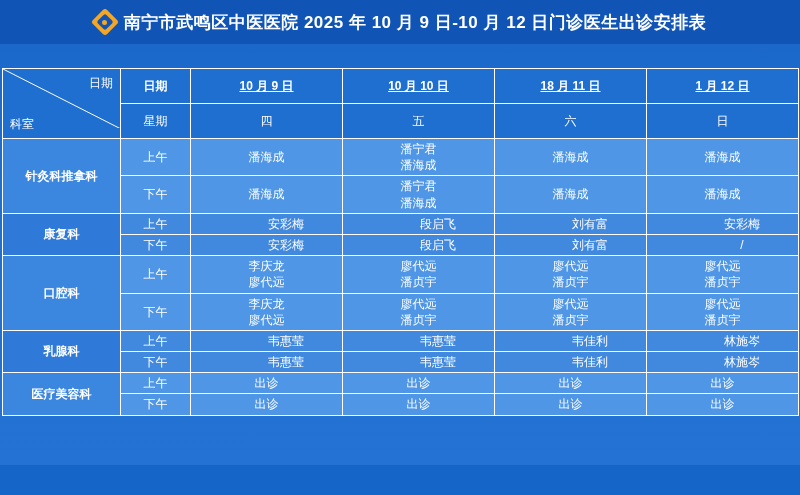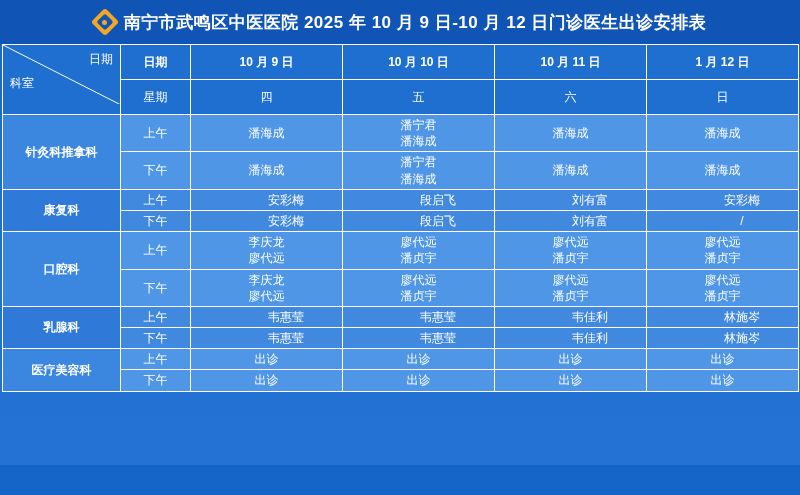--- a/index.html
+++ b/index.html
@@ -67,20 +67,21 @@
     color: #ffffff;
     font-size: 17px;
     font-weight: bold;
     letter-spacing: 0.5px;
     white-space: nowrap;
   }
 
   
   .table-wrap {
     padding: 0 2px;
+    margin-top: 24px;
   }
   table.schedule {
     width: 796px;
     border-collapse: collapse;
     table-layout: fixed;
     margin: 0 auto;
   }
   table.schedule td {
     border: 1px solid #ffffff;
     text-align: center;
@@ -109,21 +110,21 @@
   td.corner .lbl-date {
     position: absolute;
     right: 7px;
     top: 6px;
     font-size: 12px;
     color: #ffffff;
   }
   td.corner .lbl-dept {
     position: absolute;
     left: 7px;
-    bottom: 23px;
+    bottom: 6px;
     font-size: 12px;
     color: #ffffff;
   }
 
   td.hdr {
     background: #1f6fd0;
     font-weight: bold;
     height: 30px;
   }
   td.hdr-week {
@@ -148,21 +149,21 @@
   }
   td.cell {
     background: #4f97e6;
     font-size: 12px;
   }
   td.cell.alt {
     background: #4189df;
     padding-left: 40px;
   }
   td.cell .ln { display: block; }
-  .nowrap { white-space: nowrap; }
+  .nowrap { white-space: nowrap; text-decoration: underline; }
 </style>
 </head>
 <body>
 
 <div class="page">
 
   <div class="title-bar">
     <span class="title-emblem">
       <span class="diamond"></span>
       <span class="inner"></span>
@@ -187,21 +188,21 @@
             <td class="corner" rowspan="2">
               <svg class="diag" viewBox="0 0 118 60" preserveAspectRatio="none">
                 <line x1="0" y1="0" x2="118" y2="60" stroke="#ffffff" stroke-width="1"></line>
               </svg>
               <span class="lbl-date">日期</span>
               <span class="lbl-dept">科室</span>
             </td>
             <td class="hdr">日期</td>
             <td class="hdr nowrap">10 月 9 日</td>
             <td class="hdr nowrap">10 月 10 日</td>
-            <td class="hdr nowrap">10 月 11 日</td>
+            <td class="hdr nowrap">18 月 11 日</td>
             <td class="hdr nowrap">1 月 12 日</td>
           </tr>
           <tr>
             <td class="hdr-week">星期</td>
             <td class="hdr-week">四</td>
             <td class="hdr-week">五</td>
             <td class="hdr-week">六</td>
             <td class="hdr-week">日</td>
           </tr>
           <tr>

